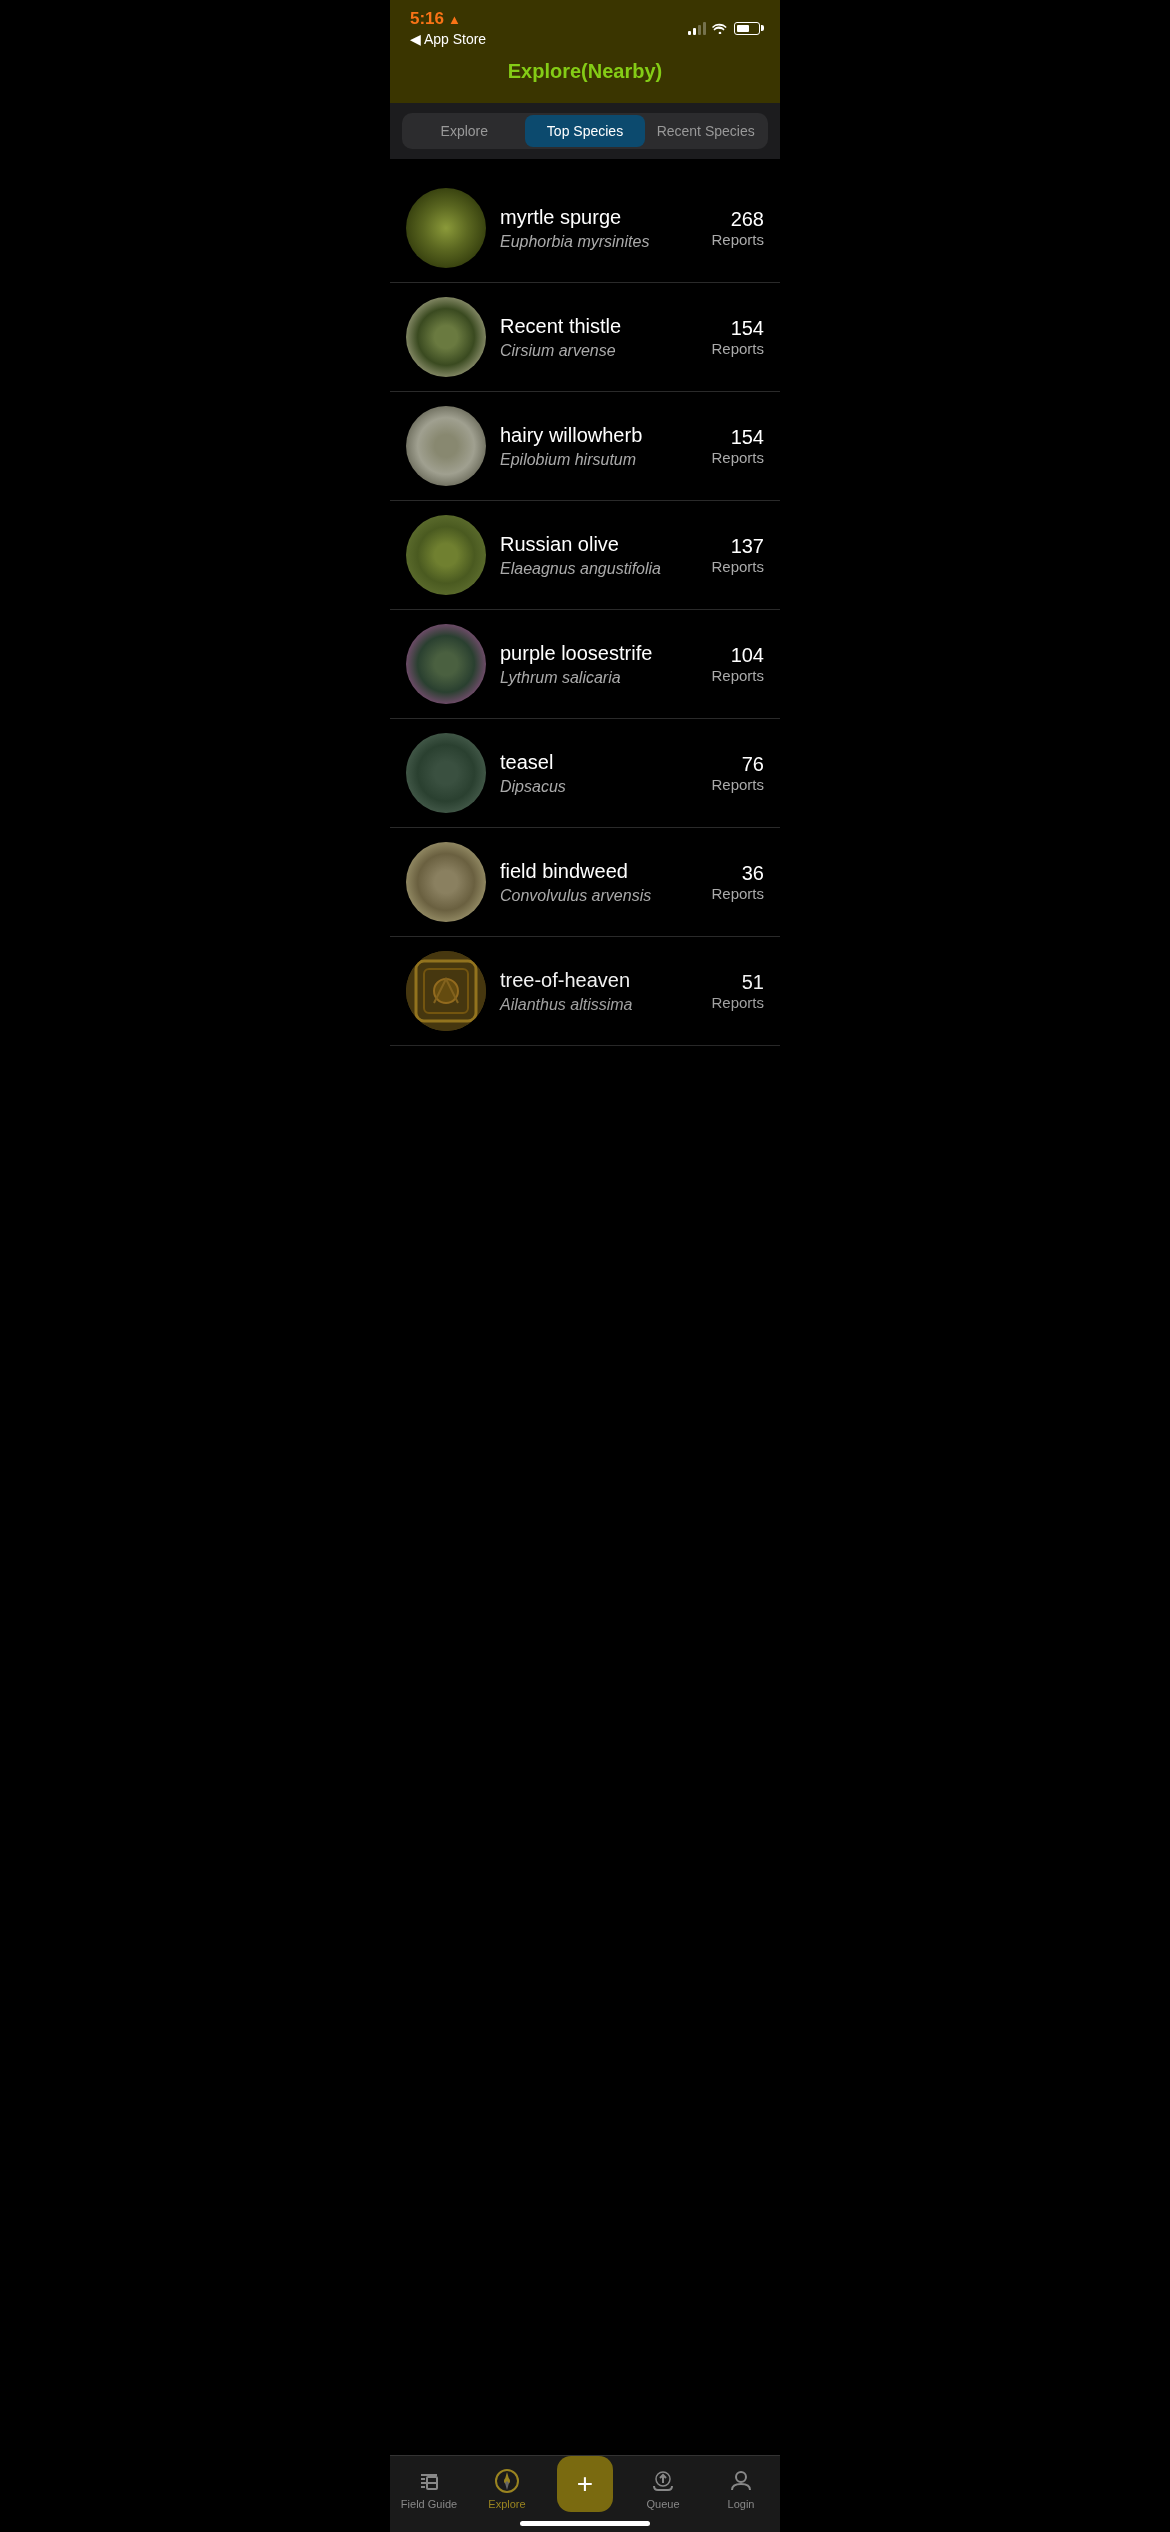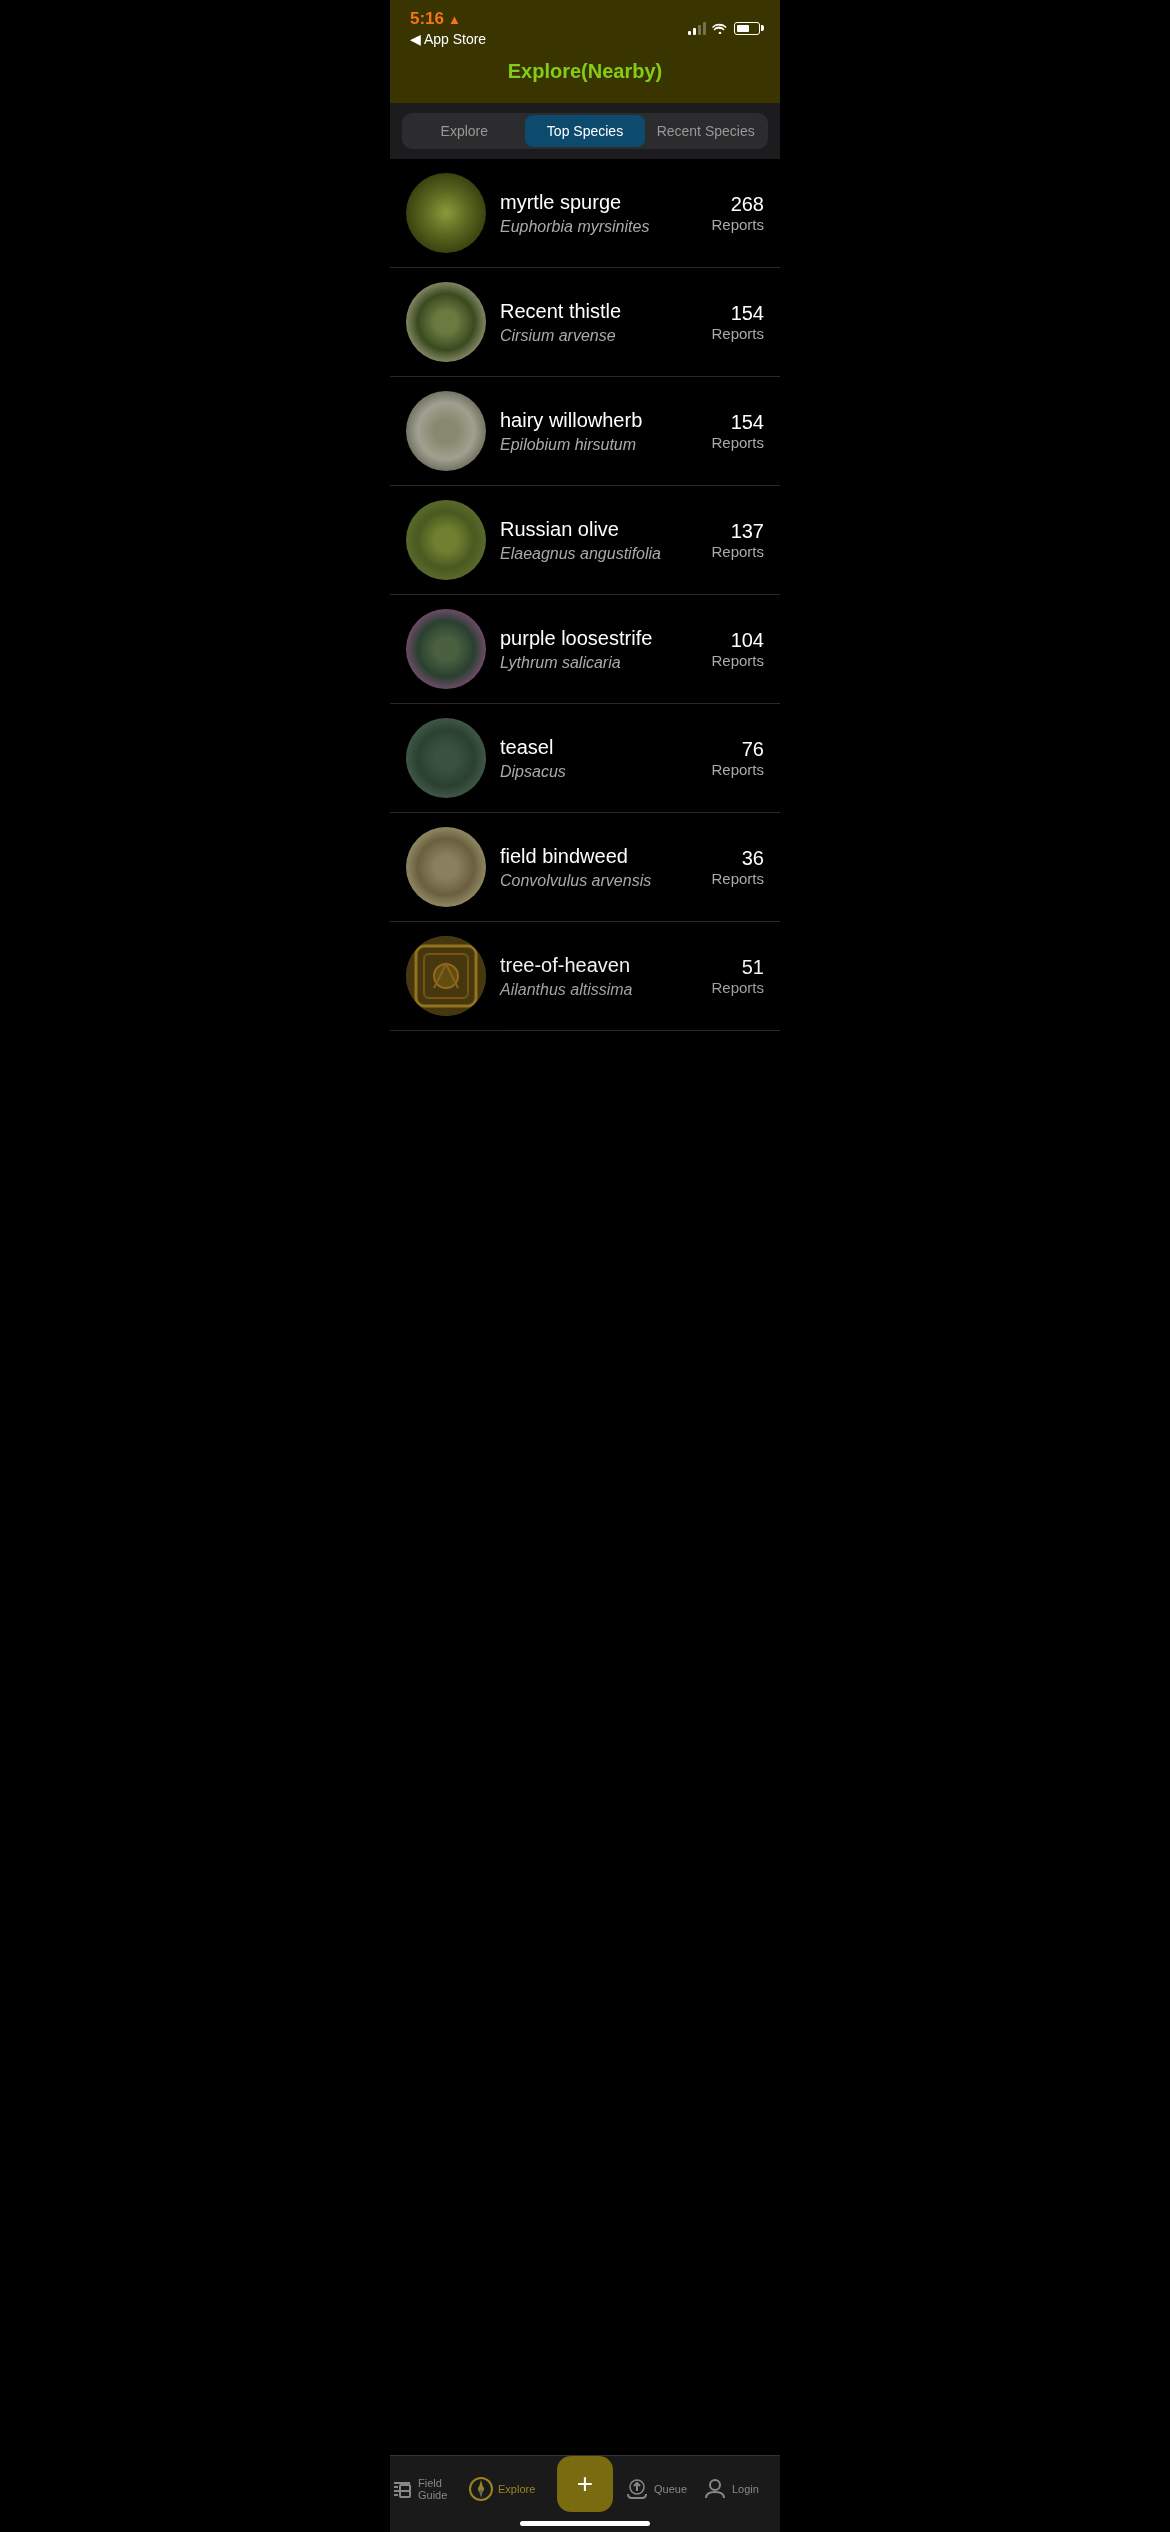--- a/index.html
+++ b/index.html
@@ -146,20 +146,21 @@
     }
 
     .tab-item.active {
       background: #0c4a6e;
       color: #fff;
     }
 
     
     .species-list {
       background: #000;
+      margin-top: 15px;
     }
 
     .species-item {
       display: flex;
       align-items: center;
       padding: 14px 16px;
       border-bottom: 0.5px solid #2a2a2a;
       gap: 14px;
     }
 
@@ -238,20 +239,21 @@
       position: fixed;
       bottom: 0;
       left: 50%;
       transform: translateX(-50%);
       width: 390px;
     }
 
     .nav-item {
       flex: 1;
       display: flex;
+      flex-direction: column;
       align-items: center;
       gap: 4px;
       cursor: pointer;
     }
 
     .nav-icon {
       width: 26px;
       height: 26px;
       display: flex;
       align-items: center;

